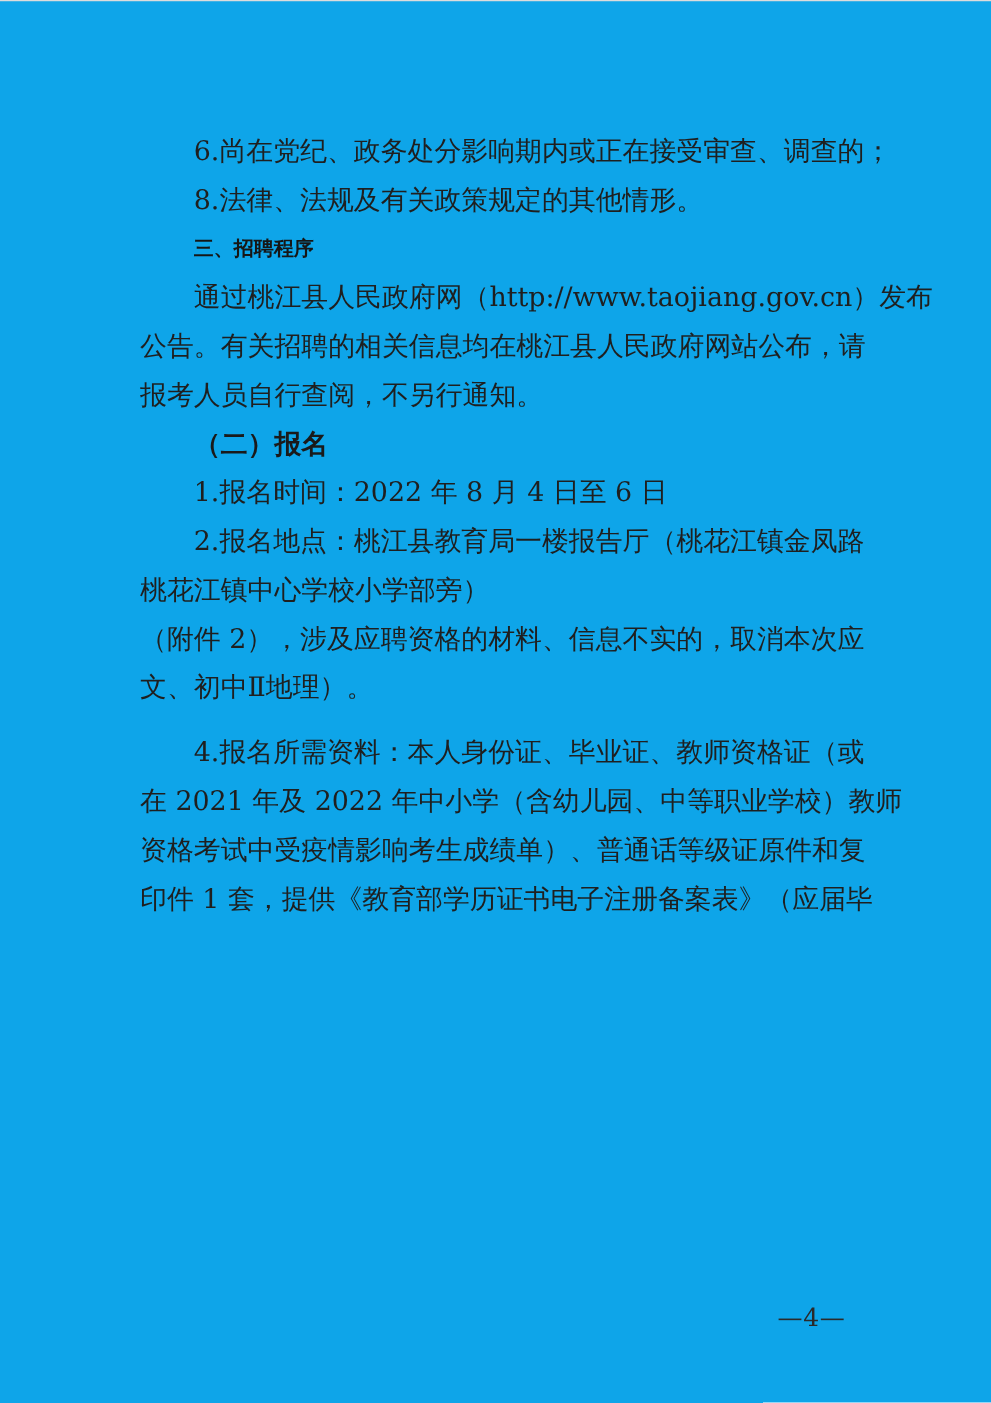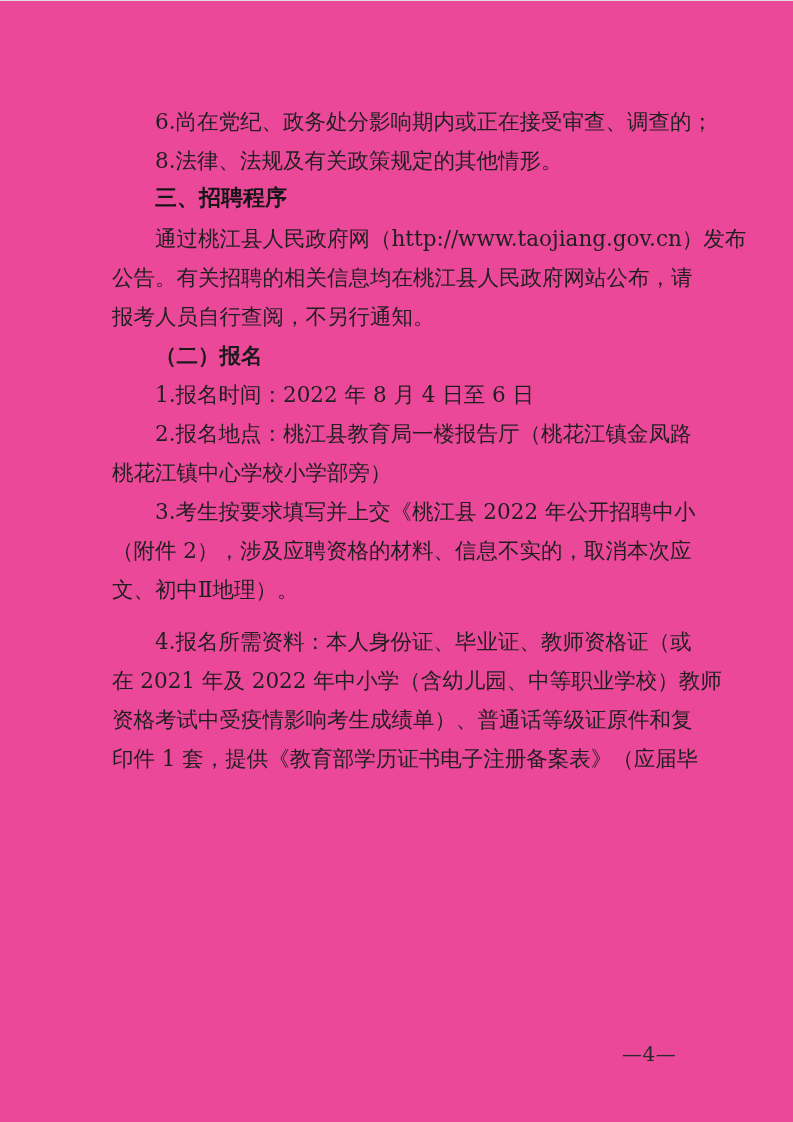--- a/index.html
+++ b/index.html
@@ -4,21 +4,21 @@
 <style>
   html, body {
     margin: 0;
     padding: 0;
     background: #ffffff;
   }
   .page {
     position: relative;
     width: 793px;
     height: 1122px;
-    background: #ec4899;
+    background: #0ea5e9;
     overflow: hidden;
     color: #1f1f1f;
     font-family: "DejaVu Serif", "Liberation Serif", serif;
   }
   .page-top-edge {
     position: absolute;
     top: 0; left: 0;
     width: 100%;
     height: 1px;
     background: #dcdcdc;
@@ -36,23 +36,23 @@
   }
   .indent {
     text-indent: 43px;
   }
   .fill {
     text-align: justify;
     text-align-last: justify;
     text-justify: inter-character;
   }
   .heading-main {
-    font-family: Liberation Mono, monospace;
+    font-family: Liberation Serif, serif;
     font-weight: 700;
-    font-size: 22px;
+    font-size: 16px;
     color: #161616;
   }
   .heading-sub {
     font-weight: 600;
     color: #1a1a1a;
   }
   .gap-before {
     margin-top: 13px;
   }
   .page-number {
@@ -74,21 +74,20 @@
     <div class="line indent fill">6.尚在党纪、政务处分影响期内或正在接受审查、调查的；</div>
     <div class="line indent">8.法律、法规及有关政策规定的其他情形。</div>
     <div class="line indent heading-main">三、招聘程序</div>
     <div class="line indent fill">通过桃江县人民政府网（http://www.taojiang.gov.cn）发布</div>
     <div class="line fill">公告。有关招聘的相关信息均在桃江县人民政府网站公布，请</div>
     <div class="line">报考人员自行查阅，不另行通知。</div>
     <div class="line indent heading-sub">（二）报名</div>
     <div class="line indent">1.报名时间：2022 年 8 月 4 日至 6 日</div>
     <div class="line indent fill">2.报名地点：桃江县教育局一楼报告厅（桃花江镇金凤路</div>
     <div class="line">桃花江镇中心学校小学部旁）</div>
-    <div class="line indent fill">3.考生按要求填写并上交《桃江县 2022 年公开招聘中小</div>
     <div class="line fill">（附件 2），涉及应聘资格的材料、信息不实的，取消本次应</div>
     <div class="line">文、初中Ⅱ地理）。</div>
     <div class="line indent fill gap-before">4.报名所需资料：本人身份证、毕业证、教师资格证（或</div>
     <div class="line fill">在 2021 年及 2022 年中小学（含幼儿园、中等职业学校）教师</div>
     <div class="line fill">资格考试中受疫情影响考生成绩单）、普通话等级证原件和复</div>
     <div class="line fill">印件 1 套，提供《教育部学历证书电子注册备案表》（应届毕</div>
   </div>
 
   <div class="page-number">—4—</div>
 </div>

